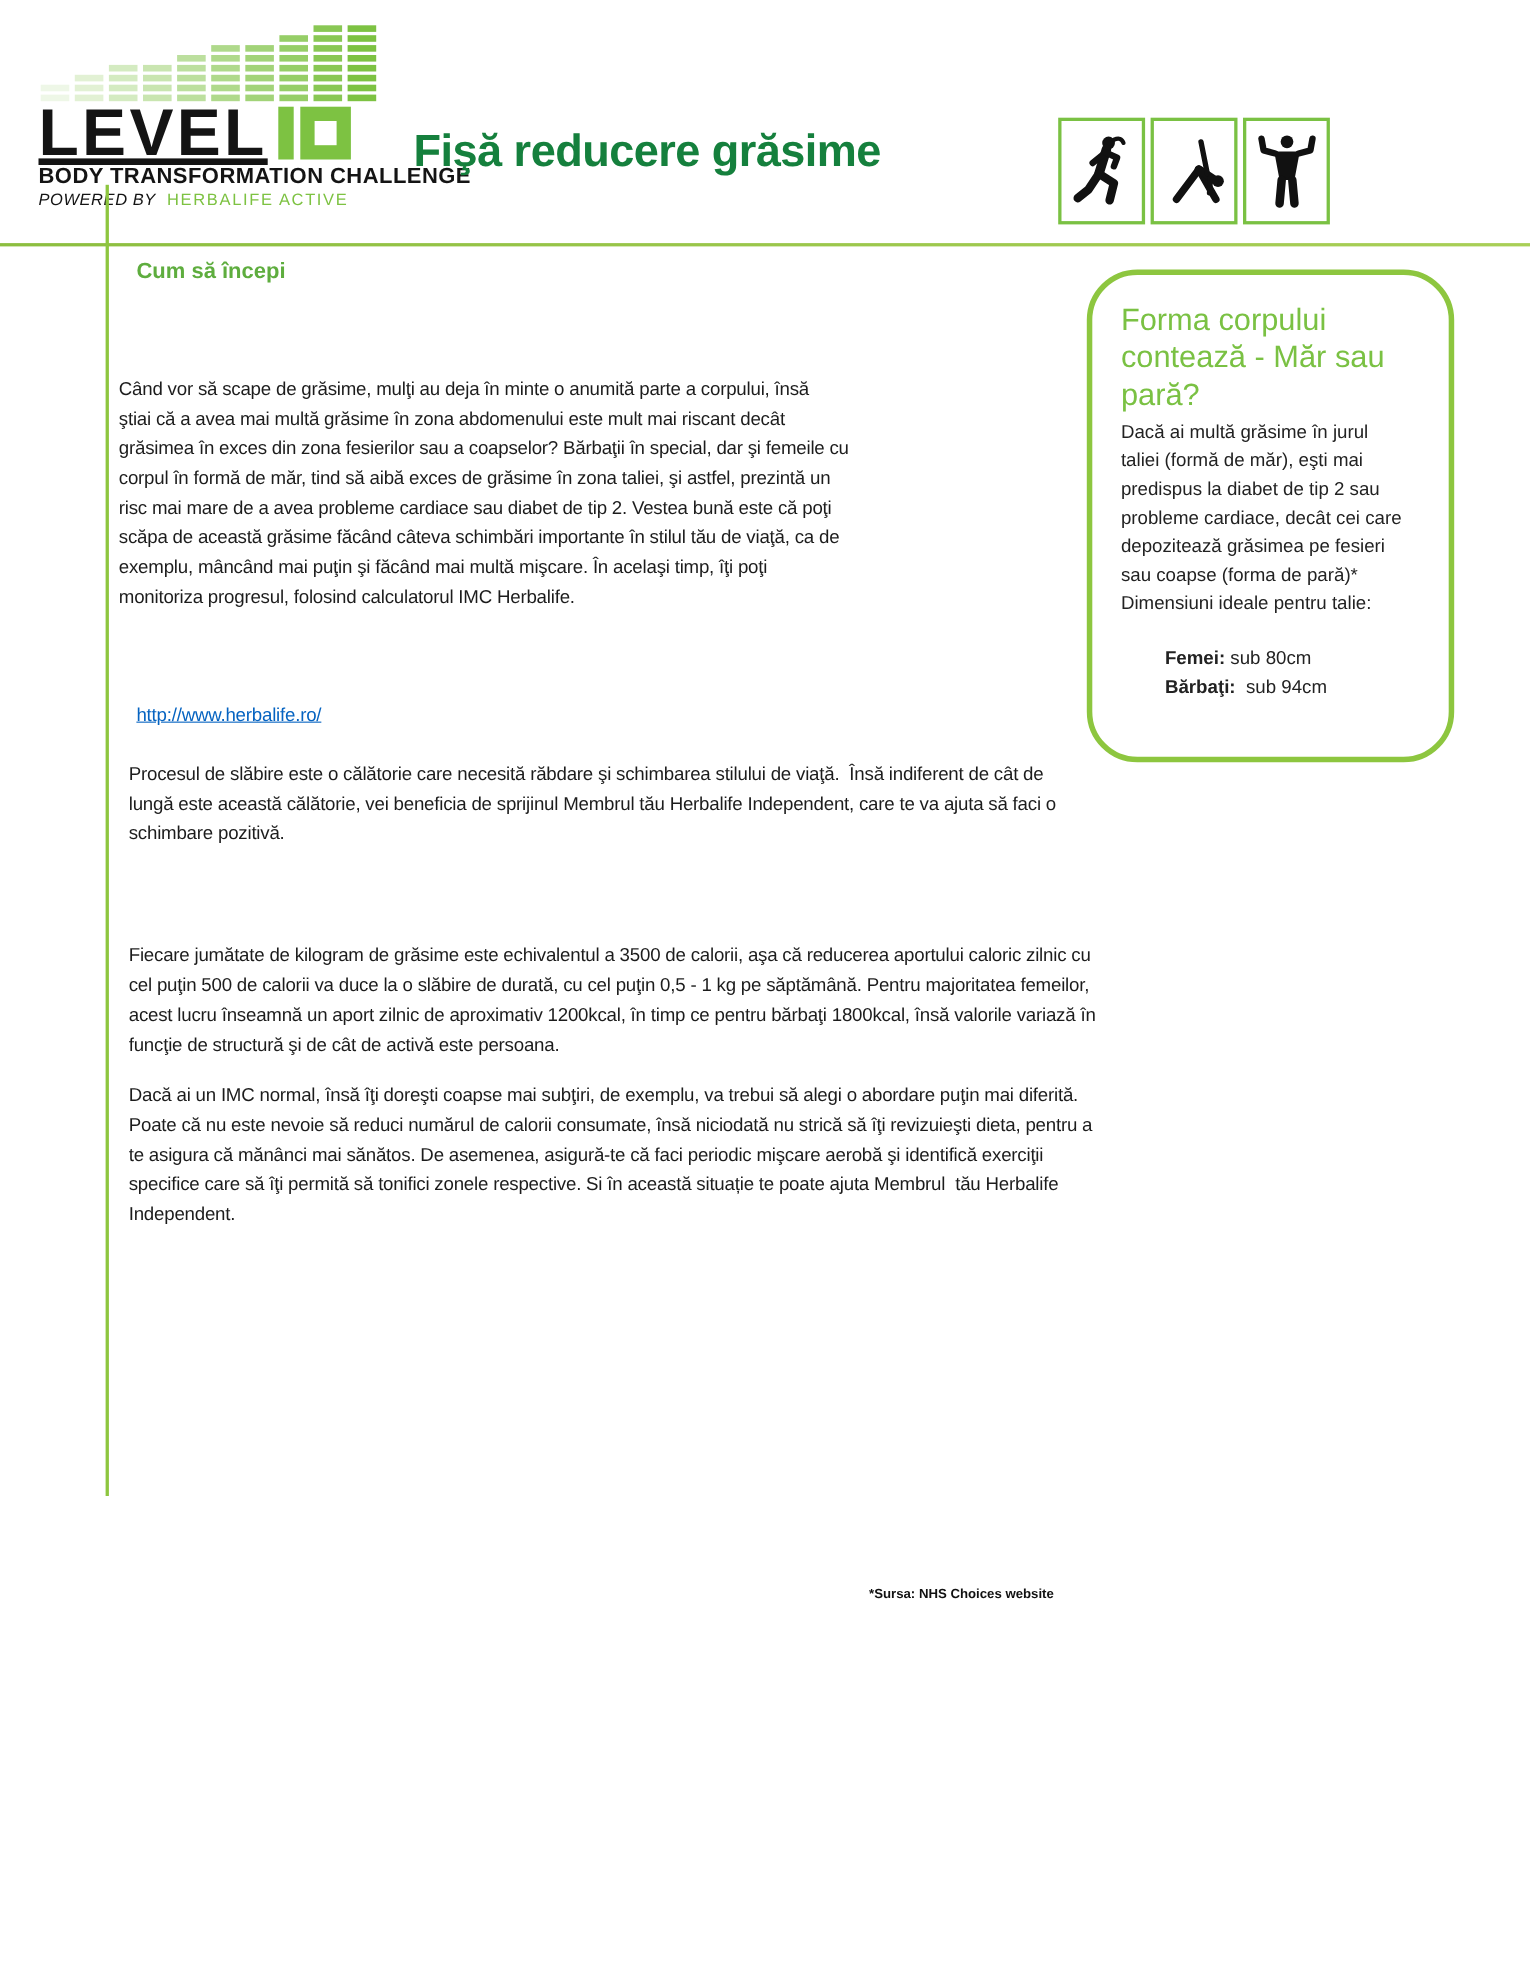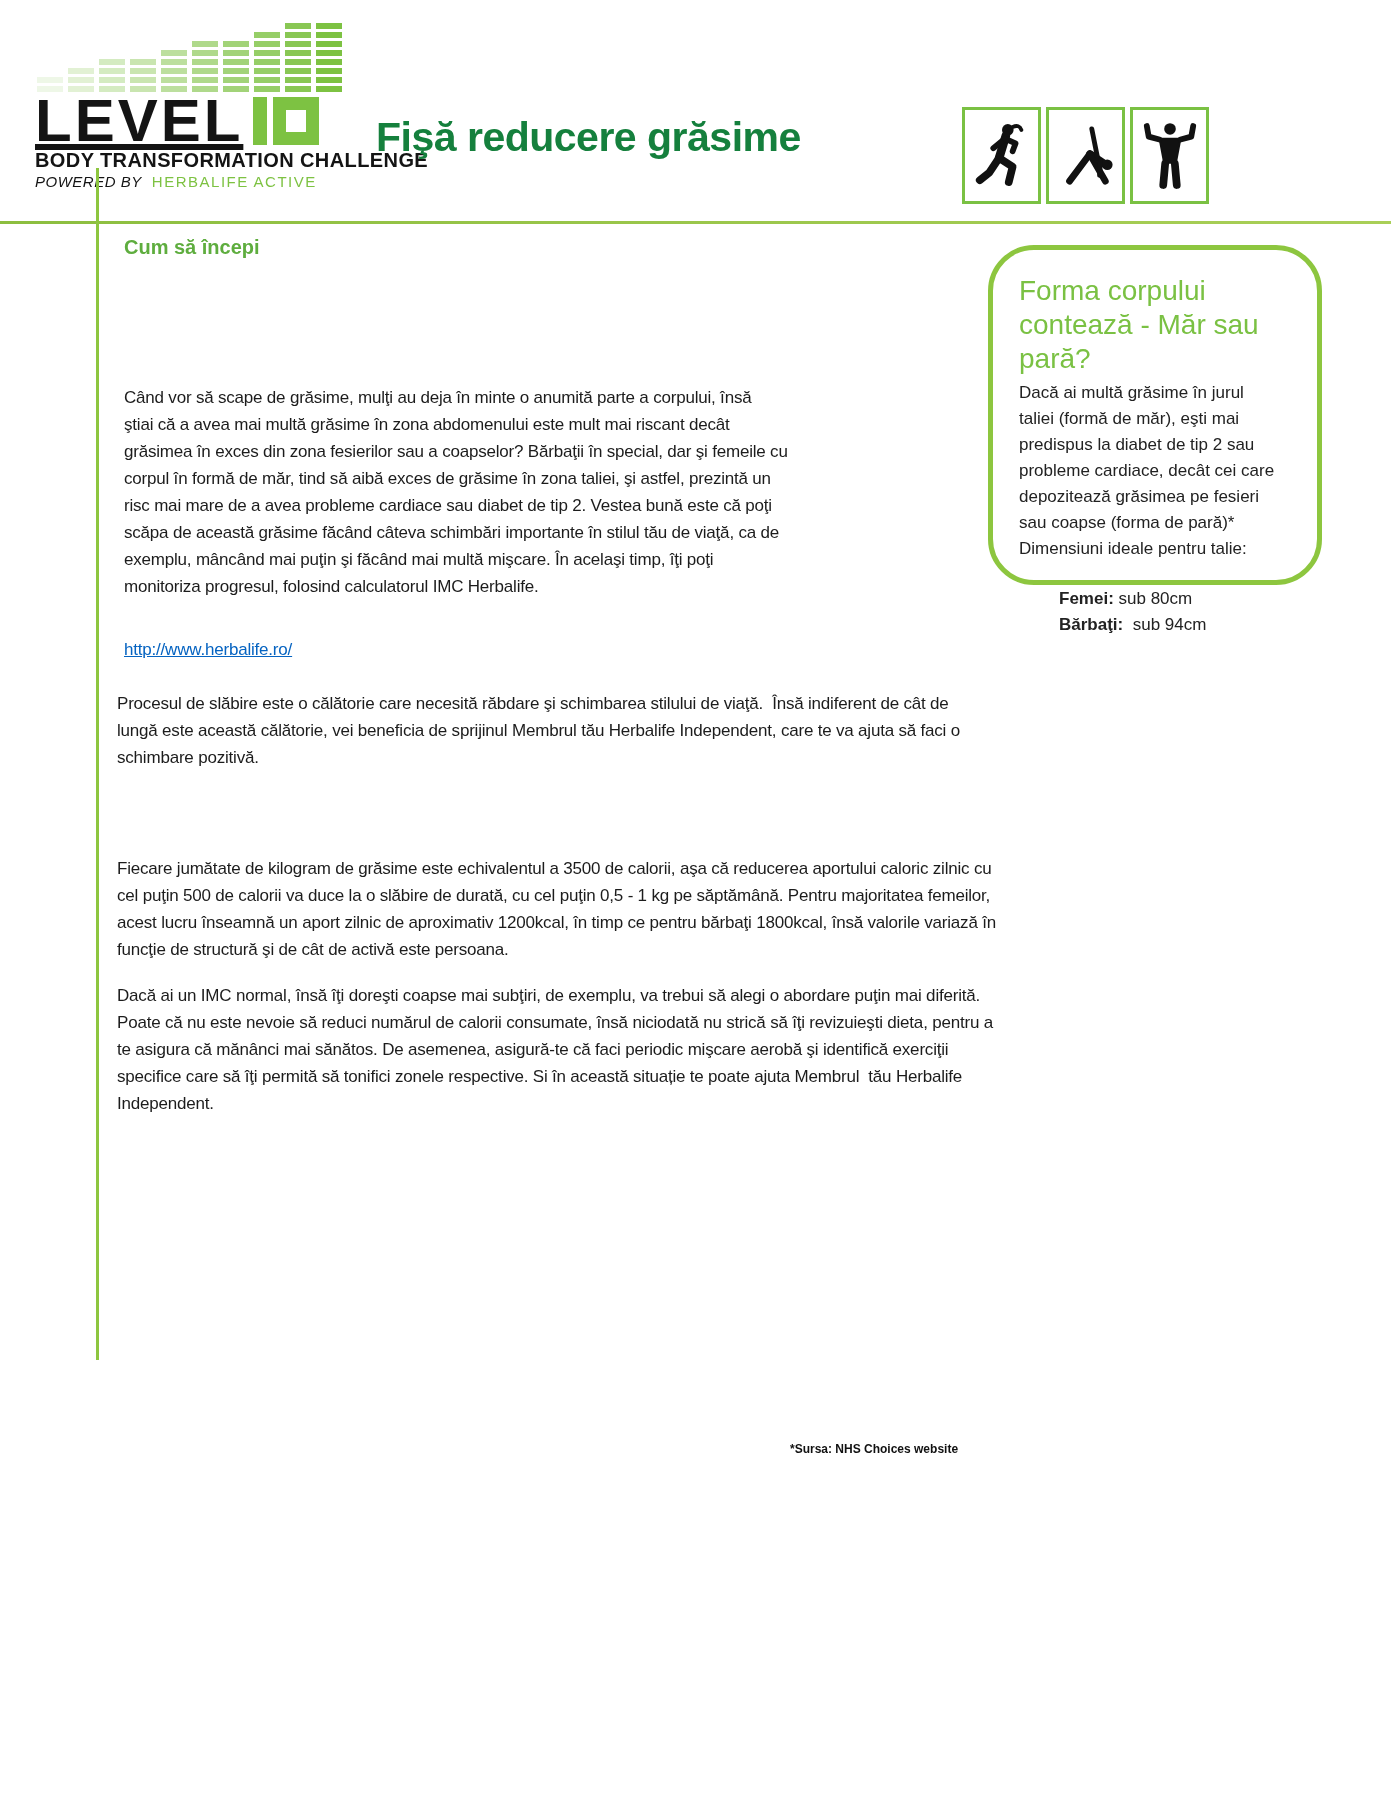--- a/index.html
+++ b/index.html
@@ -29,29 +29,29 @@
 
   .top-rule{position:absolute;left:0;top:221px;width:1391px;height:3px;
             background:linear-gradient(to right,#8CBE3F,#A9CF57);}
   .left-rule{position:absolute;left:96px;top:168px;width:3px;height:1192px;background:#8DC63F;}
 
   
   .section-heading{position:absolute;left:124px;top:236px;margin:0;font-size:20px;font-weight:700;color:#5EAD3E;}
   .body{position:absolute;margin:0;font-size:17px;line-height:27px;letter-spacing:-0.2px;
         white-space:pre;color:#1c1c1c;}
   .p1{left:124px;top:268px;}
-  .p2{left:124px;top:340px;margin-top:44px;}
+  .p2{left:108px;top:340px;}
   .weblink{position:absolute;left:124px;top:640px;font-size:17px;color:#0563C1;
            text-decoration:underline;letter-spacing:-0.2px;}
   .p3{left:117px;top:690px;}
   .p4{left:117px;top:812px;margin-top:43px;}
   .p5{left:117px;top:982px;}
 
   
-  .sidebox{position:absolute;left:988px;top:245px;width:334px;height:340px;box-sizing:border-box;
+  .sidebox{position:absolute;left:988px;top:245px;width:334px;height:448px;box-sizing:border-box;
            border:5px solid #8DC63F;border-radius:46px;padding:24px 0 0 26px;background:#fff;}
   .sidebox h3{margin:0;font-size:28px;line-height:34px;font-weight:400;color:#7AC143;white-space:pre;}
   .sidebox .side-body{margin:4px 0 0 0;font-size:17px;line-height:26px;color:#222;white-space:pre;}
   .meas{margin-top:24px;font-size:17px;line-height:26px;color:#222;}
   .meas b{font-weight:700;margin-left:40px;}
   .meas span{white-space:pre;}
 
   
   .footnote{position:absolute;left:790px;top:1442px;font-size:12px;font-weight:700;color:#111;}
   .footer{position:absolute;left:104px;top:1618px;display:flex;align-items:baseline;font-size:16px;color:#222;}

